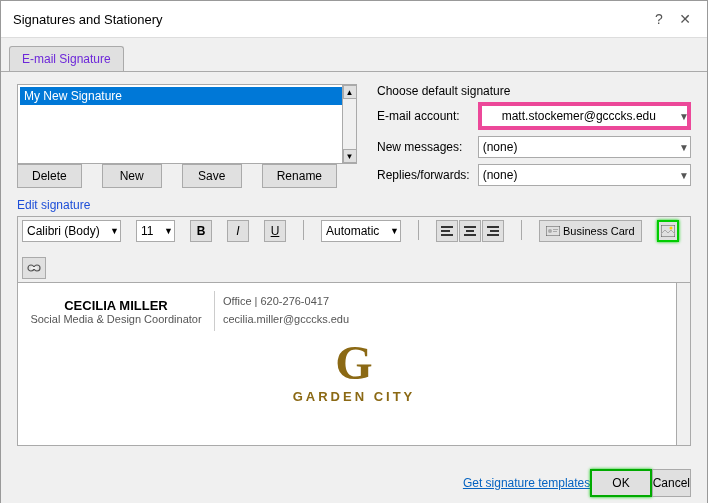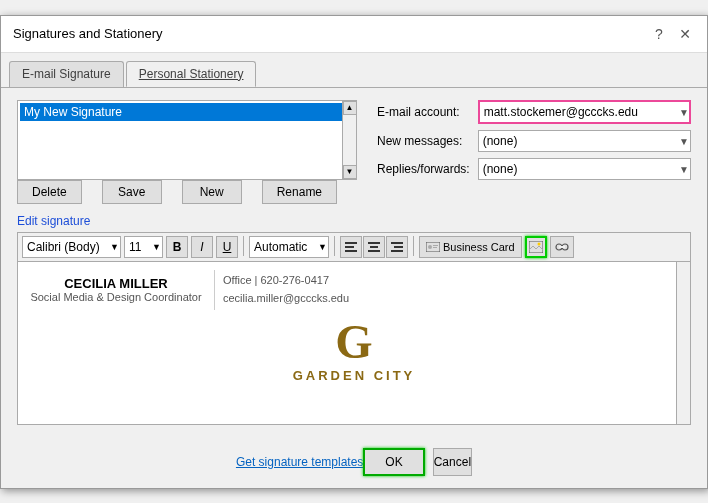--- a/index.html
+++ b/index.html
@@ -50,21 +50,21 @@
       padding: 8px 8px 0;
       gap: 2px;
     }
     .tab {
       padding: 5px 12px;
       background: #e0e0e0;
       border: 1px solid #aaa;
       border-bottom: none;
       cursor: pointer;
       font-size: 12px;
-      color: #404040;
+      color: #6d28d9;
       border-radius: 3px 3px 0 0;
     }
     .tab.active {
       background: #f0f0f0;
       font-weight: normal;
       border-bottom: 1px solid #f0f0f0;
       z-index: 1;
     }
     .tab.personal {
       text-decoration: underline;
@@ -180,21 +180,21 @@
       cursor: pointer;
       min-width: 60px;
     }
     .edit-sig-label {
       font-size: 12px;
       margin: 8px 0 4px;
       color: #1d4ed8;
     }
     .toolbar {
       display: flex;
-      gap: 3px;
+      gap: 15px;
       padding: 3px 4px;
       border: 1px solid #aaa;
       border-bottom: none;
       background: #f0f0f0;
       flex-wrap: wrap;
     }
     .tb-select {
       height: 22px;
       border: 1px solid #aaa;
       background: #fff;
@@ -310,32 +310,31 @@
     .logo-text {
       font-size: 13px;
       font-weight: bold;
       color: #8B6914;
       letter-spacing: 3px;
       margin-top: 2px;
     }
     .footer {
       display: flex;
       align-items: center;
-      justify-content: center;
+      justify-content: flex-end;
       margin-top: 23px;
     }
     .template-link {
       color: #0563c1;
       text-decoration: underline;
       font-size: 12px;
       cursor: pointer;
     }
     .footer-btns {
       display: flex;
-      gap: 8px;
     }
     .ok-btn {
       padding: 5px 20px;
       background: #e0e0e0;
       border: 2px solid #00aa00;
       font-size: 12px;
       cursor: pointer;
       box-shadow: 0 0 3px #00cc00;
     }
     .cancel-btn {
@@ -355,23 +354,20 @@
     <span class="title-text">Signatures and Stationery</span>
     <div class="title-controls">
       <button class="title-btn">?</button>
       <button class="title-btn">✕</button>
     </div>
   </div>
 
   <div class="tabs">
     <div class="tab">
       <span>E-mail Signature</span>
-    </div>
-    <div class="tab active personal">
-      <span>Personal Stationery</span>
     </div>
   </div>
 
   <div class="dialog-body">
 
     <div class="top-section">
 
       <div class="sig-select-section">
         <div class="sig-list-container">
           <select class="sig-list" size="4">
@@ -379,31 +375,32 @@
           </select>
           <div class="scrollbar-v">
             <div class="scroll-arrow">▲</div>
             <div style="flex:1"></div>
             <div class="scroll-arrow">▼</div>
           </div>
         </div>
 
         <div class="sig-buttons">
           <button class="sig-btn">Delete</button>
+          <button class="sig-btn">New</button>
           <button class="sig-btn">Save</button>
-          <button class="sig-btn">New</button>
           <button class="sig-btn">Rename</button>
         </div>
       </div>
 
       <div class="default-sig-section">
+        <div class="section-label">Choose default signature</div>
         <div class="default-sig-grid">
           <label>E-mail account:</label>
           <div class="dropdown-wrap">
-            <select style="width:100%;padding:3px 20px 3px 4px;border:2px solid #ec4899;background:#fff;font-size:12px;appearance:none;outline:none;">
+            <select style="width:100%;padding:3px 20px 3px 20px;border:4px solid #ec4899;background:#fff;font-size:12px;appearance:none;outline:none;">
               <option>matt.stockemer@gcccks.edu</option>
             </select>
             <span class="dropdown-arrow">▼</span>
           </div>
 
           <label>New messages:</label>
           <div class="dropdown-wrap">
             <select style="width:100%;padding:3px 20px 3px 4px;border:1px solid #aaa;background:#fff;font-size:12px;appearance:none;outline:none;">
               <option>(none)</option>
             </select>

